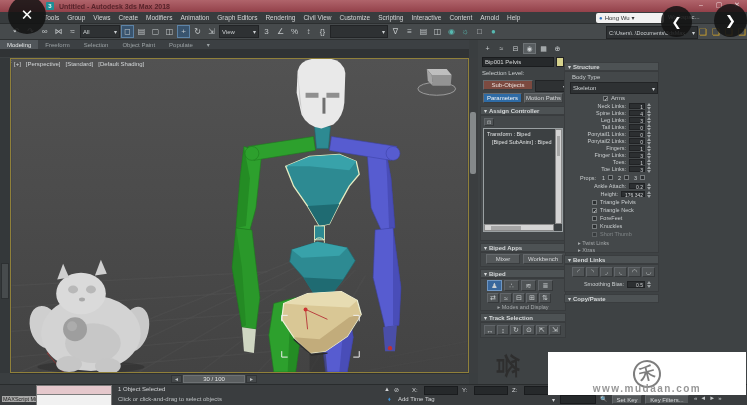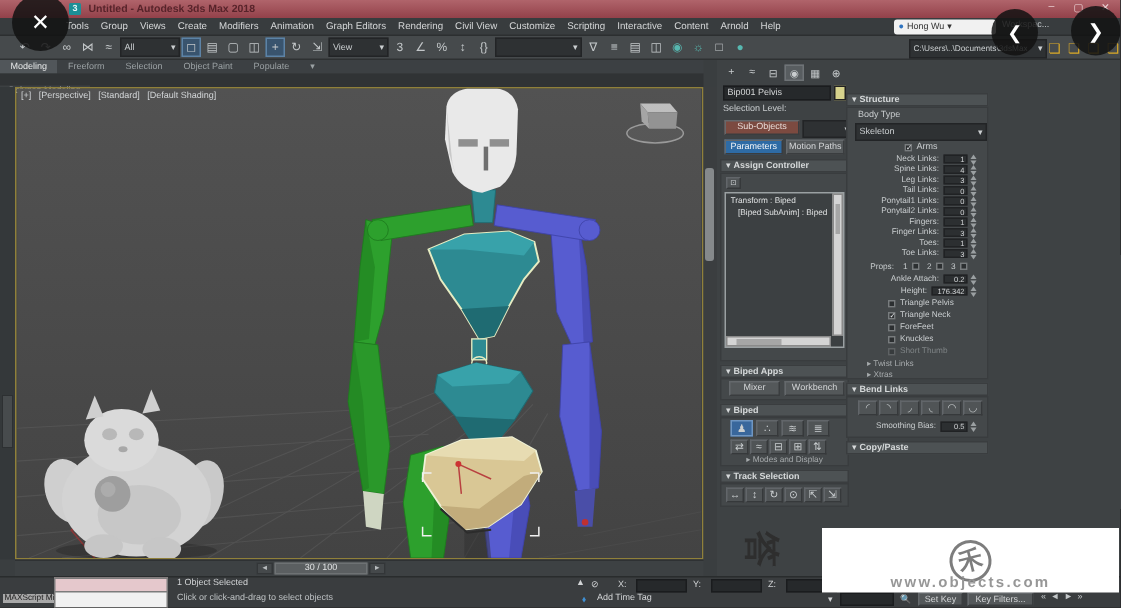--- a/index.html
+++ b/index.html
@@ -583,20 +583,20 @@
   <div class="abs row" style="left:694px;top:395px;gap:3px;font-size:6px;color:#c3c7c9;">
     <span>«</span>
     <span>◄</span>
     <span>►</span>
     <span>»</span>
   </div>
 
   <span class="abs wmside">答</span>
   <div class="abs watermark">
     <span class="wmlogo">禾</span>
-    <span class="wmurl">www.objects.com</span>
+    <span class="wmurl">www.mudaan.com</span>
   </div>
 
   <div class="abs lbx" style="left:8px;top:-4px;width:38px;height:38px;font-size:15px;">✕</div>
   <div class="abs lbx" style="left:661px;top:6px;width:31px;height:31px;font-size:12px;">❮</div>
   <div class="abs lbx" style="left:714px;top:4px;width:33px;height:33px;font-size:13px;">❯</div>
 
 </div>
 
 </body></html>

